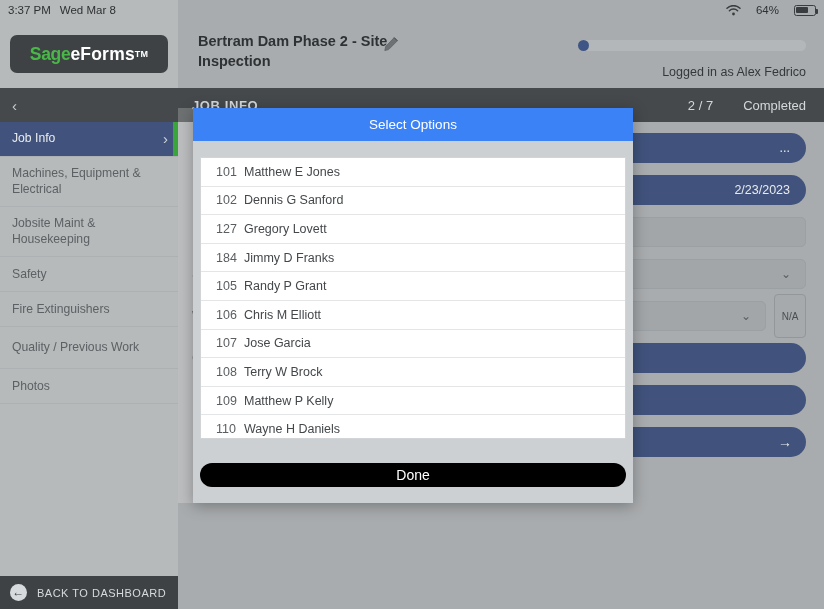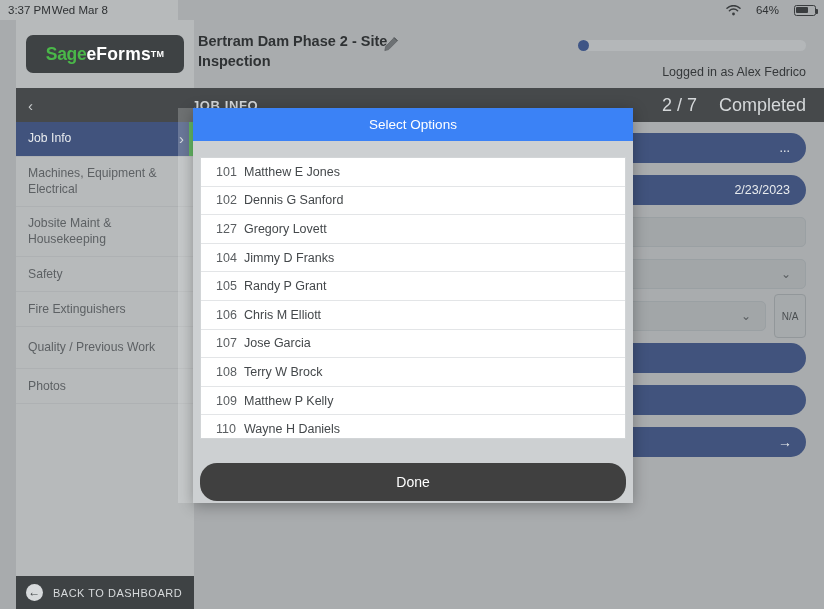--- a/index.html
+++ b/index.html
@@ -13,35 +13,35 @@
   
   #app { position: relative; width: 824px; height: 609px; }
 
   
   .statusbar {
     position: absolute; top: 0; left: 0; width: 824px; height: 20px;
     background: #a9acae; display: flex; align-items: center;
     font-size: 11.5px; color: #2e3133; z-index: 60;
   }
   .statusbar .sb-left { width: 178px; display: flex; align-items: center;
-    gap: 1px; padding-left: 8px; background: #b7babb; height: 20px; }
+    gap: 9px; padding-left: 8px; background: #b7babb; height: 20px; }
   .statusbar .sb-spacer { flex: 1; }
   .statusbar .sb-right { display: flex; align-items: center; gap: 15px;
     padding-right: 8px; }
   .wifi-ico { width: 15px; height: 11px; position: relative; display:block;}
   .batt { width: 22px; height: 11px; border: 1.2px solid #3a3d3f;
     border-radius: 2.5px; position: relative; display: inline-block; }
   .batt::after { content: ""; position: absolute; right: -3.4px; top: 3px;
     width: 2px; height: 5px; background: #3a3d3f; border-radius: 0 1px 1px 0; }
   .batt i { position: absolute; left: 1.2px; top: 1.2px; bottom: 1.2px;
     width: 61%; background: #3a3d3f; border-radius: 1px; display: block; }
 
   
   .sidebar {
-    position: absolute; top: 20px; left: 16px; width: 178px; height: 589px;
+    position: absolute; top: 20px; left: 0; width: 178px; height: 589px;
     background: #b7babb; z-index: 40;
   }
   .logo-wrap { height: 68px; display: flex; align-items: center;
     justify-content: center; }
   .logo {
     width: 158px; height: 38px; background: #3e4244; border-radius: 7px;
     display: flex; align-items: center; justify-content: center;
     font-size: 17.5px; font-weight: bold; color: #ffffff; letter-spacing: .2px;
   }
   .logo .sage { color: #4ab749; font-weight: bold; letter-spacing: -0.3px; }
@@ -103,22 +103,22 @@
     position: absolute; right: 18px; top: 45px; font-size: 12.5px;
     color: #35383a;
   }
 
   .sectionbar {
     height: 34px; background: #46494b; display: flex; align-items: center;
     justify-content: space-between; padding: 0 18px 0 14px;
     color: #d5d8da; font-size: 13px;
   }
   .sectionbar .sec-title { font-weight: bold; letter-spacing: .6px; }
-  .sectionbar .sec-right { display: flex; gap: 22px; align-items: center;
-    font-size: 18px; }
+  .sectionbar .sec-right { display: flex; gap: 30px; align-items: center;
+    font-size: 13px; }
 
   
   .form { position: relative; padding: 9px 0 0 0; }
   .form-row { display: flex; align-items: center; height: 34px;
     padding: 0 18px 0 14px; margin-bottom: 8px; }
   .form-label { width: 150px; font-size: 12.5px; color: #3a3d3f; flex: none; }
   .pill {
     flex: 1; height: 30px; border-radius: 15px; background: #41537d;
     color: #e8ebee; font-size: 12.5px; display: flex; align-items: center;
     padding: 0 16px; position: relative;
@@ -166,21 +166,21 @@
   }
   .opt-row {
     height: 28.6px; display: flex; align-items: center;
     border-bottom: 1px solid #e3e5e7; font-size: 12.5px; color: #44484b;
   }
   .opt-id { width: 36px; padding-left: 15px; color: #5a5e61; flex: none; }
   .opt-name { padding-left: 7px; }
 
   .done-wrap { padding: 8px 7px 9px 7px; }
   .done-btn {
-    height: 38px; background: #404040; border-radius: 17px; color: #ffffff;
+    height: 24px; background: #000000; border-radius: 17px; color: #ffffff;
     font-size: 14px; display: flex; align-items: center;
     justify-content: center;
   }
 
   .dim-left { position: absolute; left: 178px; top: 108px; width: 15px;
     height: 395px; background: rgba(255,255,255,.22); z-index: 45; }
 </style>
 </head>
 <body>
 
@@ -332,21 +332,21 @@
       </div>
       <div class="opt-row">
         <span class="opt-id">102</span>
         <span class="opt-name">Dennis G  Sanford</span>
       </div>
       <div class="opt-row">
         <span class="opt-id">127</span>
         <span class="opt-name">Gregory  Lovett</span>
       </div>
       <div class="opt-row">
-        <span class="opt-id">104</span>
+        <span class="opt-id">184</span>
         <span class="opt-name">Jimmy D  Franks</span>
       </div>
       <div class="opt-row">
         <span class="opt-id">105</span>
         <span class="opt-name">Randy P  Grant</span>
       </div>
       <div class="opt-row">
         <span class="opt-id">106</span>
         <span class="opt-name">Chris M  Elliott</span>
       </div>

